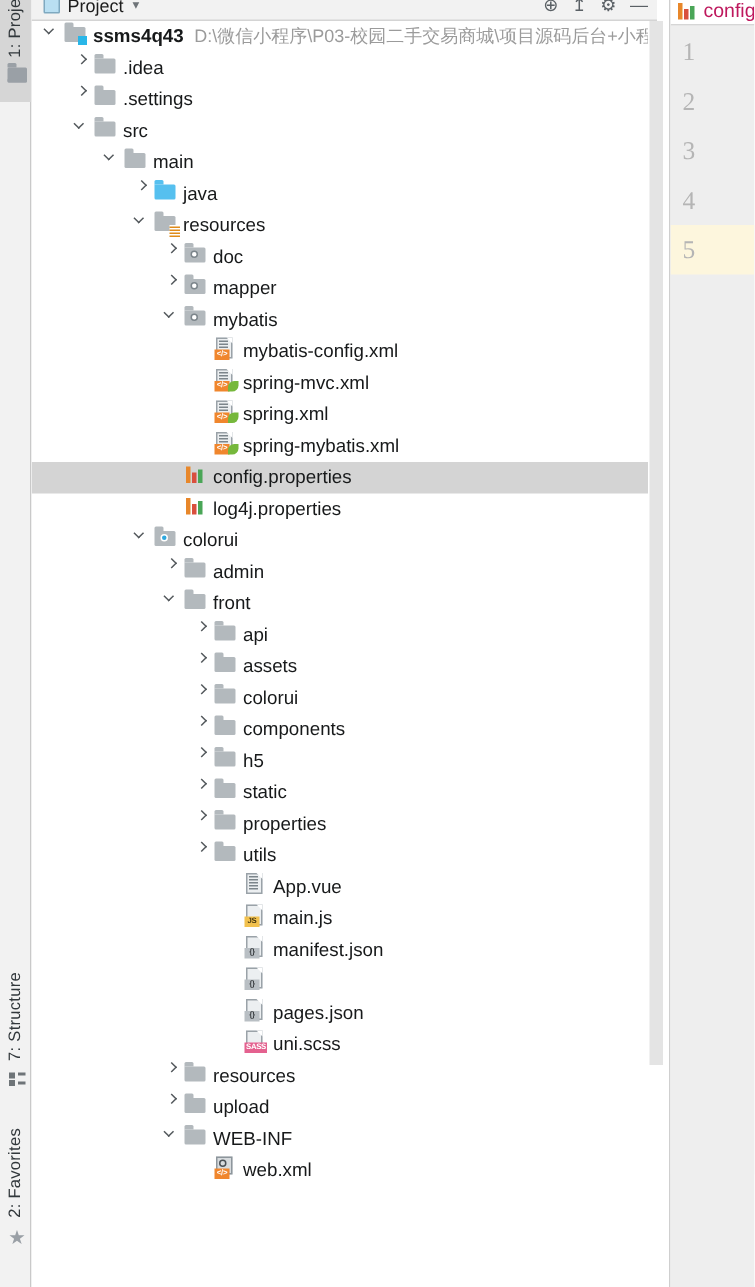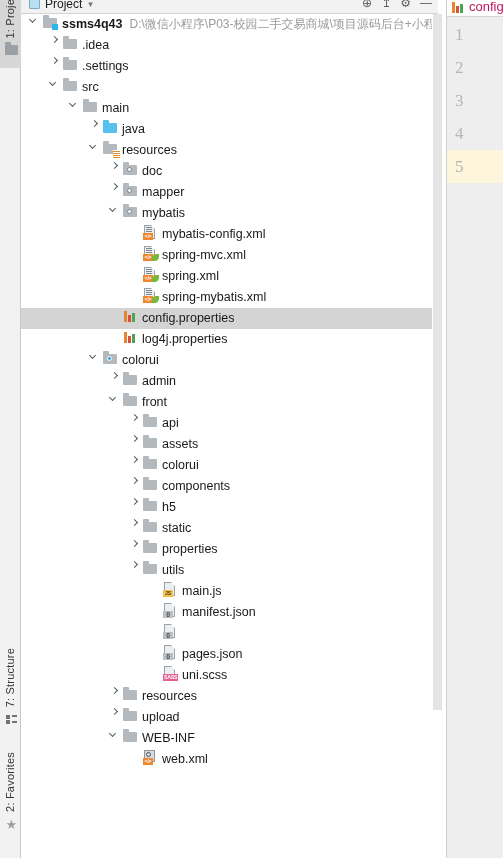--- a/index.html
+++ b/index.html
@@ -500,20 +500,35 @@
           <span class="ico">
             <span class="f f-grey"></span>
           </span>
           <span class="lbl">utils</span>
         </div>
         <div class="row">
           <span style="flex: 0 0 auto; width: 128px;"></span>
           <span class="arrow"></span>
           <span class="ico">
             <span class="doc"></span>
+            <span class="doclines">
+              <i style="top:0"></i>
+              <i style="top:2px"></i>
+              <i style="top:4px"></i>
+              <i style="top:6px"></i>
+              <i style="top:8px"></i>
+            </span>
+          </span>
+          <span class="lbl">App.vue</span>
+        </div>
+        <div class="row">
+          <span style="flex: 0 0 auto; width: 128px;"></span>
+          <span class="arrow"></span>
+          <span class="ico">
+            <span class="doc"></span>
             <span class="bdg bdg-js">JS</span>
           </span>
           <span class="lbl">main.js</span>
         </div>
         <div class="row">
           <span style="flex: 0 0 auto; width: 128px;"></span>
           <span class="arrow"></span>
           <span class="ico">
             <span class="doc"></span>
             <span class="bdg bdg-json">{}</span>

